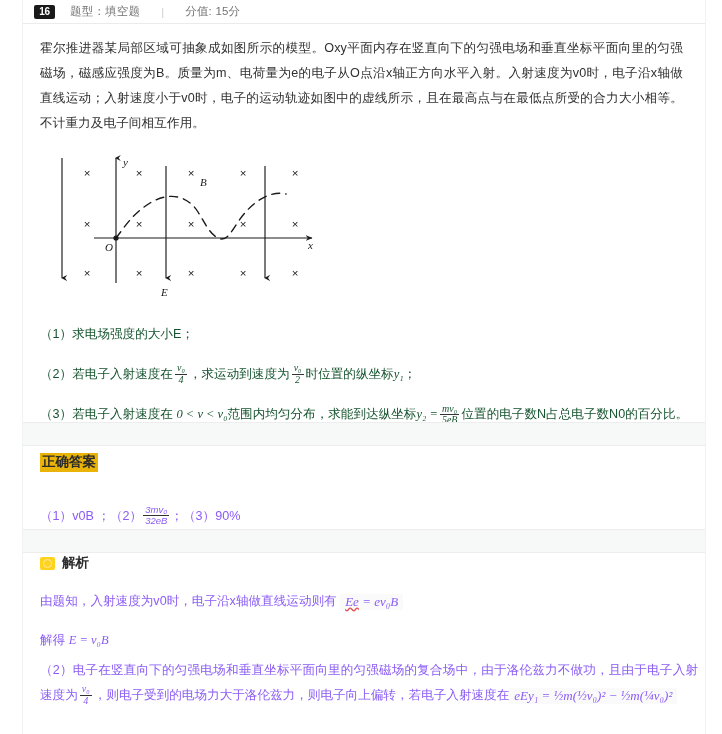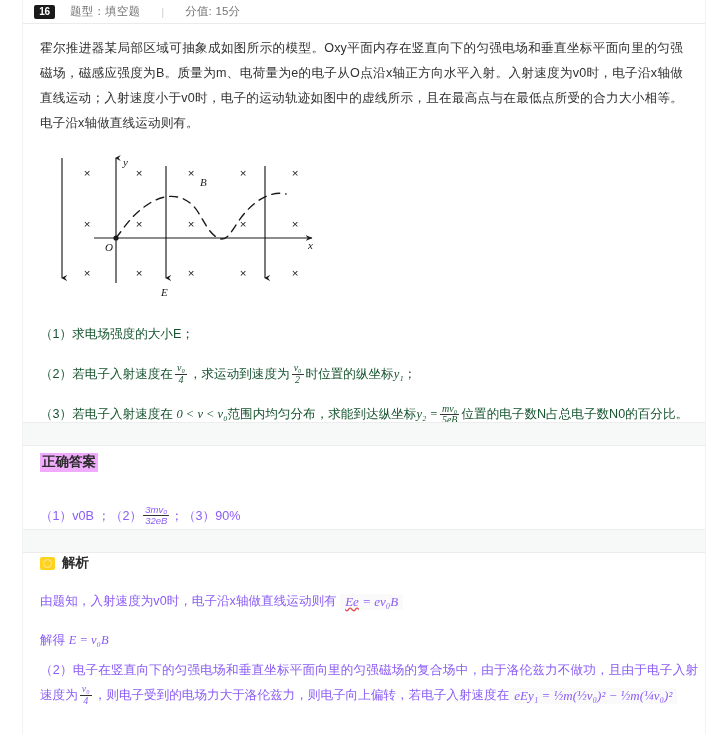--- a/index.html
+++ b/index.html
@@ -153,21 +153,21 @@
     position: absolute;
     left: 40px;
     display: flex;
     align-items: center;
     gap: 7px;
     font-size: 13.5px;
     font-weight: bold;
     color: #2b2b2b;
   }
   .hl {
-    background: #f0abfc;
+    background: #eab308;
     padding: 1px 2px 2px 2px;
     line-height: 1.2;
   }
   .tag-icon {
     width: 15px;
     height: 13px;
     background: #ffd21e;
     border-radius: 2px;
     position: relative;
     flex: none;
@@ -226,21 +226,21 @@
 
   <div class="meta-bar">
     <span class="num-badge">16</span>
     <span class="meta-text">题型：填空题</span>
     <span class="meta-sep">|</span>
     <span class="meta-text">分值: 15分</span>
   </div>
 
   <div class="qbody">
 
-    <div class="qtext">霍尔推进器某局部区域可抽象成如图所示的模型。Oxy平面内存在竖直向下的匀强电场和垂直坐标平面向里的匀强磁场，磁感应强度为B。质量为m、电荷量为e的电子从O点沿x轴正方向水平入射。入射速度为v0时，电子沿x轴做直线运动；入射速度小于v0时，电子的运动轨迹如图中的虚线所示，且在最高点与在最低点所受的合力大小相等。电子沿x轴做直线运动则有。</div>
+    <div class="qtext">霍尔推进器某局部区域可抽象成如图所示的模型。Oxy平面内存在竖直向下的匀强电场和垂直坐标平面向里的匀强磁场，磁感应强度为B。质量为m、电荷量为e的电子从O点沿x轴正方向水平入射。入射速度为v0时，电子沿x轴做直线运动；入射速度小于v0时，电子的运动轨迹如图中的虚线所示，且在最高点与在最低点所受的合力大小相等。不计重力及电子间相互作用。</div>
 
     <div class="figure-wrap">
       <svg class="figure" viewBox="0 0 290 155" xmlns="http://www.w3.org/2000/svg">
         <defs>
           <marker id="arrHead" markerWidth="7" markerHeight="7" refX="3" refY="5.2" orient="auto" markerUnits="userSpaceOnUse">
             <path d="M0,0 L3,6 L6,0 L3,2.2 Z" fill="#1a1a1a"></path>
           </marker>
           <marker id="arrUp" markerWidth="7" markerHeight="7" refX="3" refY="1.2" orient="auto" markerUnits="userSpaceOnUse">
             <path d="M0,6 L3,0 L6,6 L3,3.8 Z" fill="#1a1a1a"></path>
           </marker>

